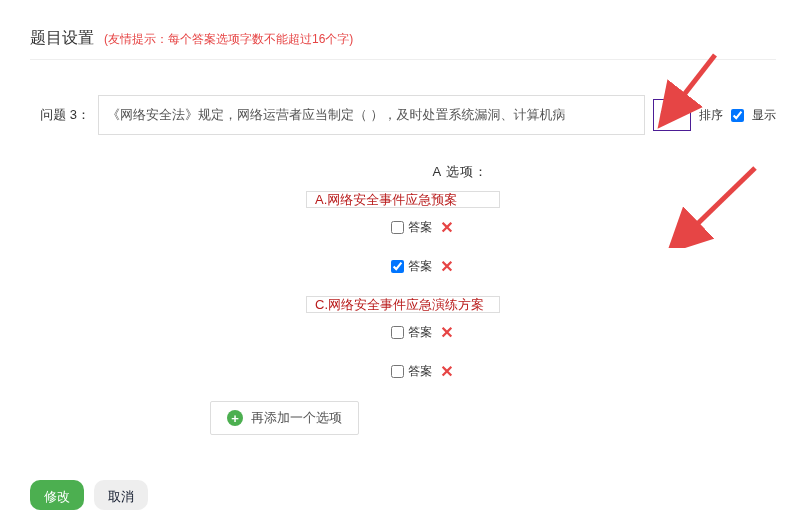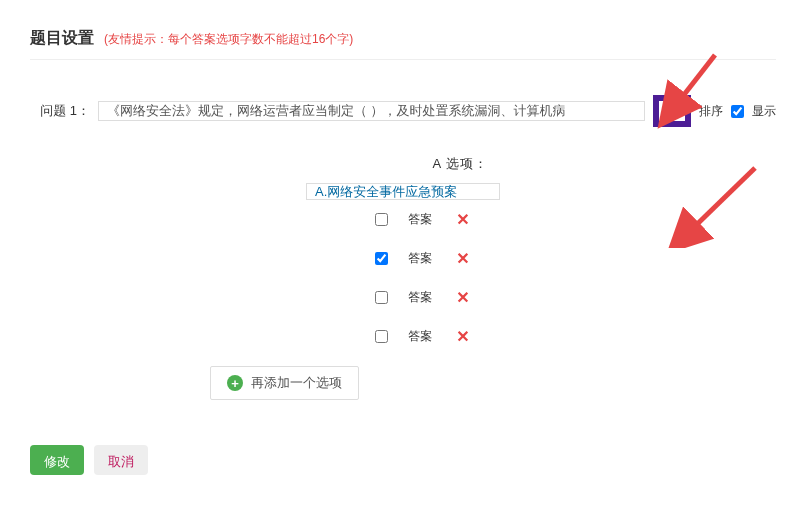--- a/index.html
+++ b/index.html
@@ -15,21 +15,21 @@
     }
     .header {
       display: flex;
       align-items: baseline;
       gap: 10px;
       margin-bottom: 10px;
     }
     .header-title {
       font-size: 16px;
       color: #333;
-      font-weight: bold;
+      font-weight: normal;
     }
     .header-hint {
       font-size: 12px;
       color: #e64545;
     }
     .divider {
       border: none;
       border-top: 1px solid #eee;
       margin-bottom: 35px;
     }
@@ -40,31 +40,31 @@
       margin-bottom: 28px;
     }
     .q-label {
       width: 60px;
       text-align: right;
       color: #333;
       flex-shrink: 0;
     }
     .q-input {
       flex: 1;
-      height: 20px;
+      height: 40px;
       border: 1px solid #ddd;
       padding: 0 8px;
       font-size: 13px;
       color: #555;
       min-width: 0;
     }
     .sort-input {
       width: 38px;
       height: 32px;
-      border: 6px solid #4c1d95;
+      border: 1px solid #4c1d95;
       padding: 0 6px;
       font-size: 13px;
       text-align: left;
     }
     .inline-label {
       font-size: 12px;
       color: #333;
     }
     .chk {
       width: 13px;
@@ -84,27 +84,27 @@
       color: #333;
       letter-spacing: 1px;
       flex-shrink: 0;
     }
     .opt-input {
       flex: 1;
       height: 32px;
       border: 1px solid #ddd;
       padding: 0 8px;
       font-size: 13px;
-      color: #0369a1;
+      color: #b91c1c;
       min-width: 0;
     }
     .ans-group {
       display: flex;
       align-items: center;
-      gap: 20px;
+      gap: 4px;
       flex-shrink: 0;
       margin-left: 4px;
       padding-left: 39px;
     }
     .del-icon {
       color: #e64545;
       font-size: 16px;
       font-weight: bold;
       cursor: pointer;
       padding: 0 4px;
@@ -143,48 +143,48 @@
     .footer-btns {
       display: flex;
       gap: 10px;
     }
     .btn {
       height: 30px;
       padding: 8px 14px;
       font-size: 13px;
       border: none;
       cursor: pointer;
-      border-radius: 4px;
+      border-radius: 10px;
     }
     .btn-primary {
       background: #4caf50;
       color: #fff;
     }
     .btn-default {
       background: #eee;
-      color: #be185d;
+      color: #0f172a;
     }
     
     .arrow {
       position: absolute;
       pointer-events: none;
     }
     .arrow svg { display: block; }
   </style>
 </head>
 <body>
 
 <div class="header">
   <span class="header-title">题目设置</span>
   <span class="header-hint">(友情提示：每个答案选项字数不能超过16个字)</span>
 </div>
 <hr class="divider">
 
 <div class="question-row">
-  <span class="q-label">问题 1：</span>
+  <span class="q-label">问题 3：</span>
   <input class="q-input" type="text" value="《网络安全法》规定，网络运营者应当制定（ ），及时处置系统漏洞、计算机病" style="">
   <input class="sort-input" type="text" value="50" style="">
   <span class="inline-label">排序</span>
   <input type="checkbox" class="chk" checked="" style="">
   <span class="inline-label">显示</span>
 </div>
 
 <div id="options-container">
     <div class="option-row">
       <span class="opt-label">A 选项：</span>
@@ -196,20 +196,21 @@
       </span>
     </div>
     <div class="option-row">
       <span class="ans-group">
         <input type="checkbox" class="chk" checked="" style="">
         <span class="inline-label">答案</span>
         <span class="del-icon">✕</span>
       </span>
     </div>
     <div class="option-row">
+      <input type="text" class="opt-input" value="C.网络安全事件应急演练方案" style="">
       <span class="ans-group">
         <input type="checkbox" class="chk" style="">
         <span class="inline-label">答案</span>
         <span class="del-icon">✕</span>
       </span>
     </div>
     <div class="option-row">
       <span class="ans-group">
         <input type="checkbox" class="chk" style="">
         <span class="inline-label">答案</span>

